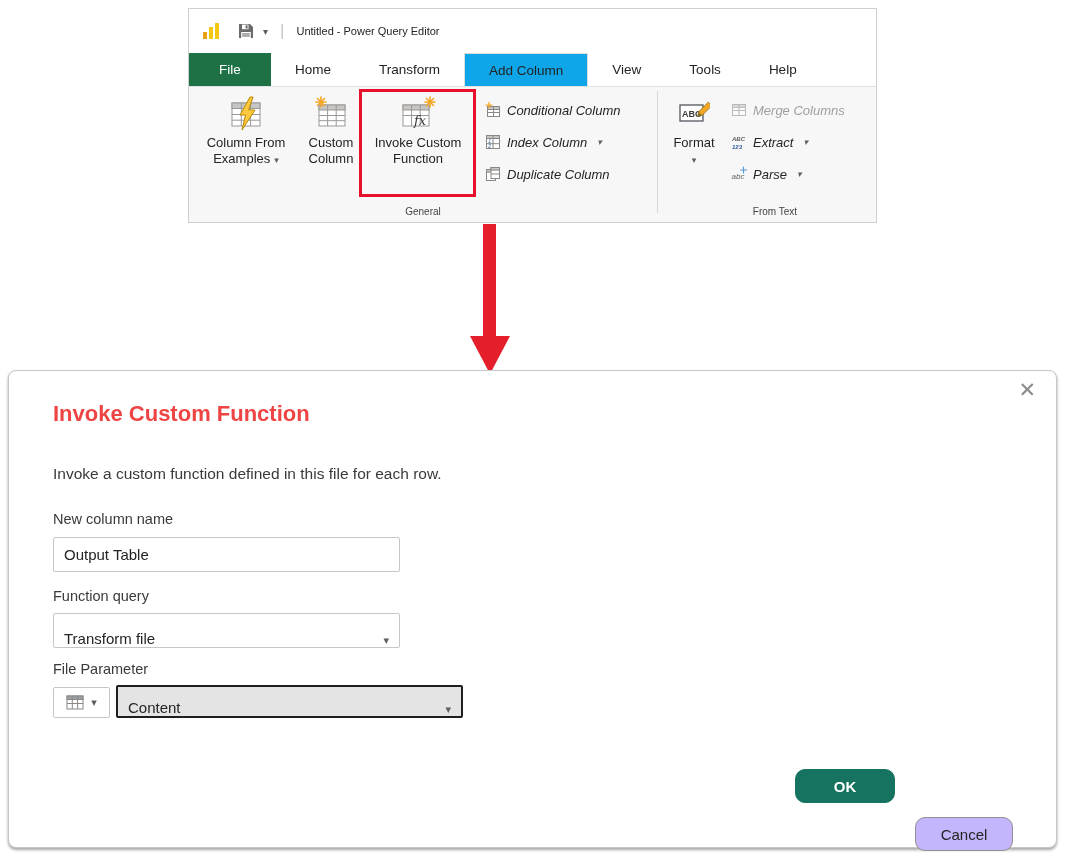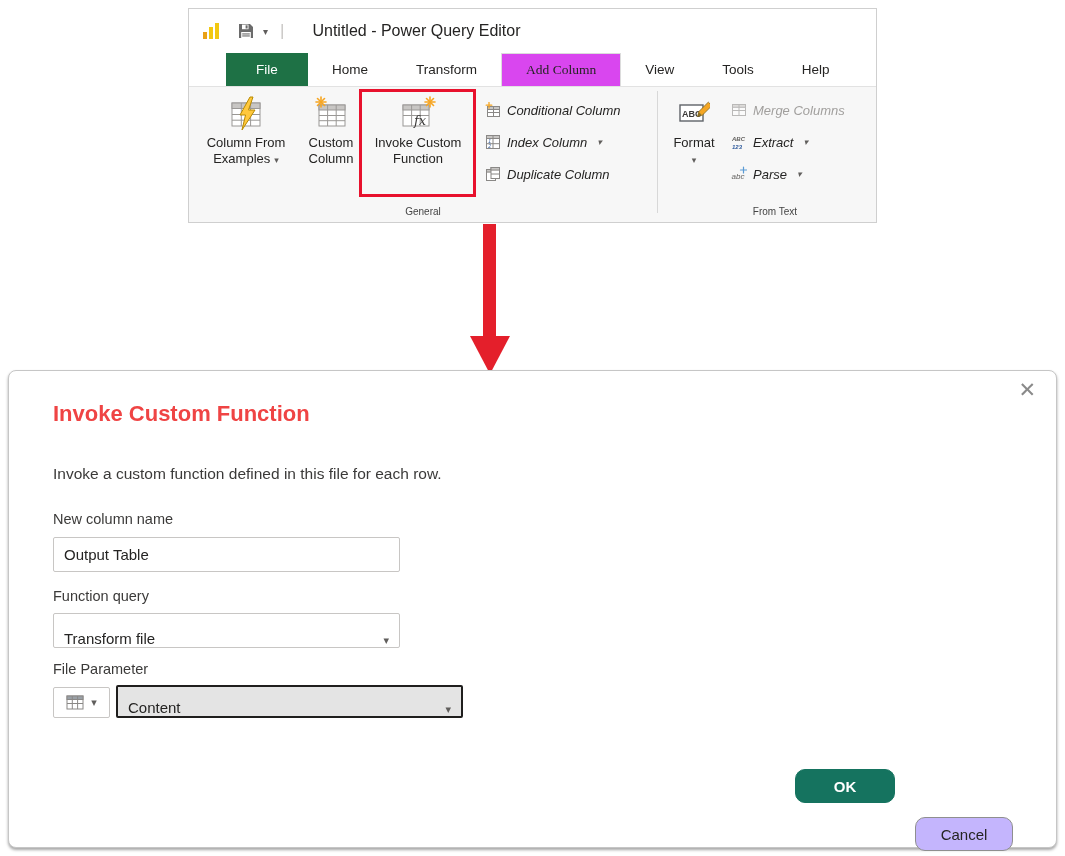--- a/index.html
+++ b/index.html
@@ -5,26 +5,26 @@
   * { box-sizing: border-box; }
   body { margin:0; background:#fff; font-family:"Liberation Sans", sans-serif; color:#252423; }
   .stage { position:relative; width:1065px; height:856px; background:#fff; overflow:hidden; }
 
   
   .ribbon { position:absolute; left:188px; top:8px; width:689px; height:215px; background:#fff; border:1px solid #cfcfcf; }
   .titlebar { height:44px; display:flex; align-items:center; padding-left:12px; }
   .titlebar .tb-gap { width:16px; }
   .tb-caret { font-size:10px; color:#605e5c; margin:0 0 0 8px; }
   .tb-divider { color:#c8c6c4; font-size:17px; margin:0 12px 0 12px; font-weight:300; }
-  .window-title { font-size:16px; color:#252423;margin-left:16px; }
-
-  .tabrow { position:absolute; left:0; top:44px; right:0; height:33px; display:flex; background:#fff;margin-left:37px; }
+  .window-title { font-size:11px; color:#252423; }
+
+  .tabrow { position:absolute; left:0; top:44px; right:0; height:33px; display:flex; background:#fff; }
   .tab { padding:0 24px; display:flex; align-items:center; font-size:13.5px; color:#252423; }
   .tab-file { width:82px; padding:0; justify-content:center; background:#1e7145; color:#fff; }
-  .tab-active { background:#d946ef; border:1px solid #dcdcdc; border-bottom:none;font-family:Liberation Serif, serif; }
+  .tab-active { background:#0ea5e9; border:1px solid #dcdcdc; border-bottom:none; }
 
   .ribbon-body { position:absolute; left:0; top:77px; right:0; bottom:0; background:#f7f7f7; border-top:1px solid #e2e2e2; }
   .bigbtn { position:absolute; top:6px; text-align:center; font-size:13px; line-height:16px; color:#252423; }
   .bicon { height:42px; display:flex; align-items:center; justify-content:center; }
   .caret { font-size:9px; color:#605e5c; margin-left:4px; }
   .smallstack { position:absolute; top:8px; }
   .smallrow { display:flex; align-items:center; gap:6px; height:30px; margin-bottom:2px; font-size:13px; white-space:nowrap;font-style:italic; }
   .disabled-label { color:#a19f9d; }
   .vsep { position:absolute; left:468px; top:4px; height:122px; width:1px; background:#d8d8d8; }
   .grouplabel { position:absolute; bottom:5px; font-size:10px; color:#444; text-align:center; }

